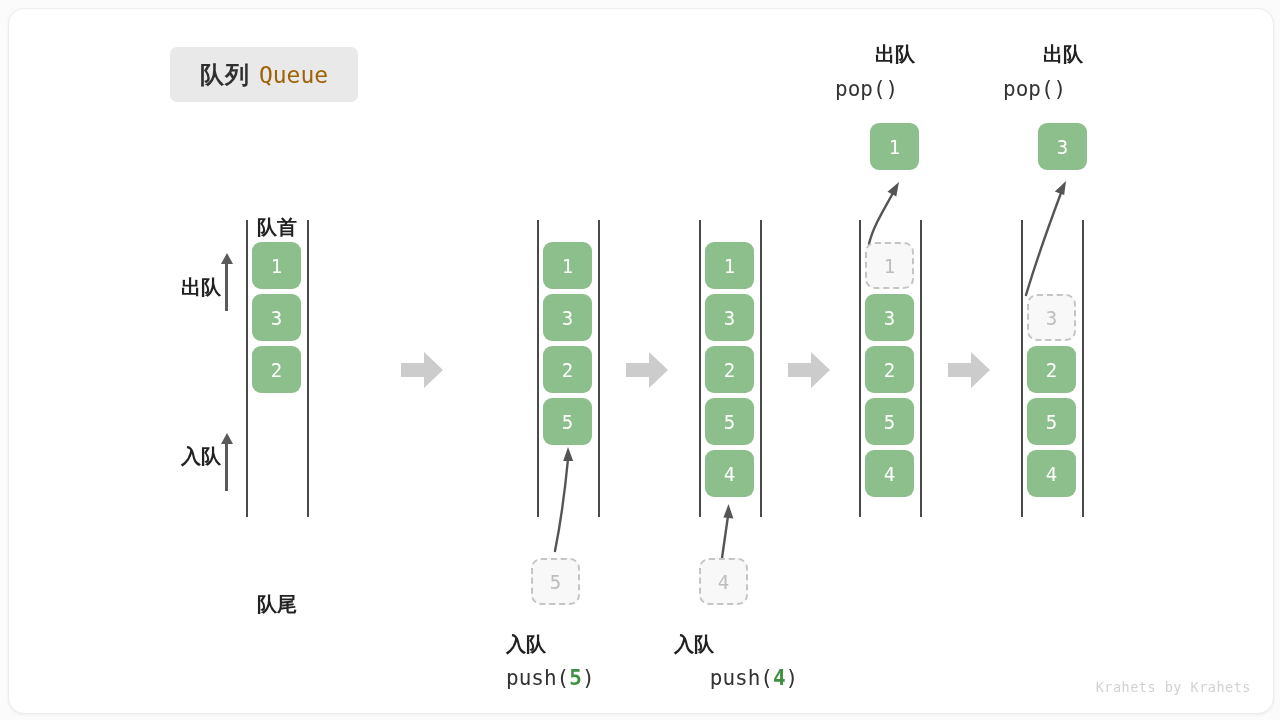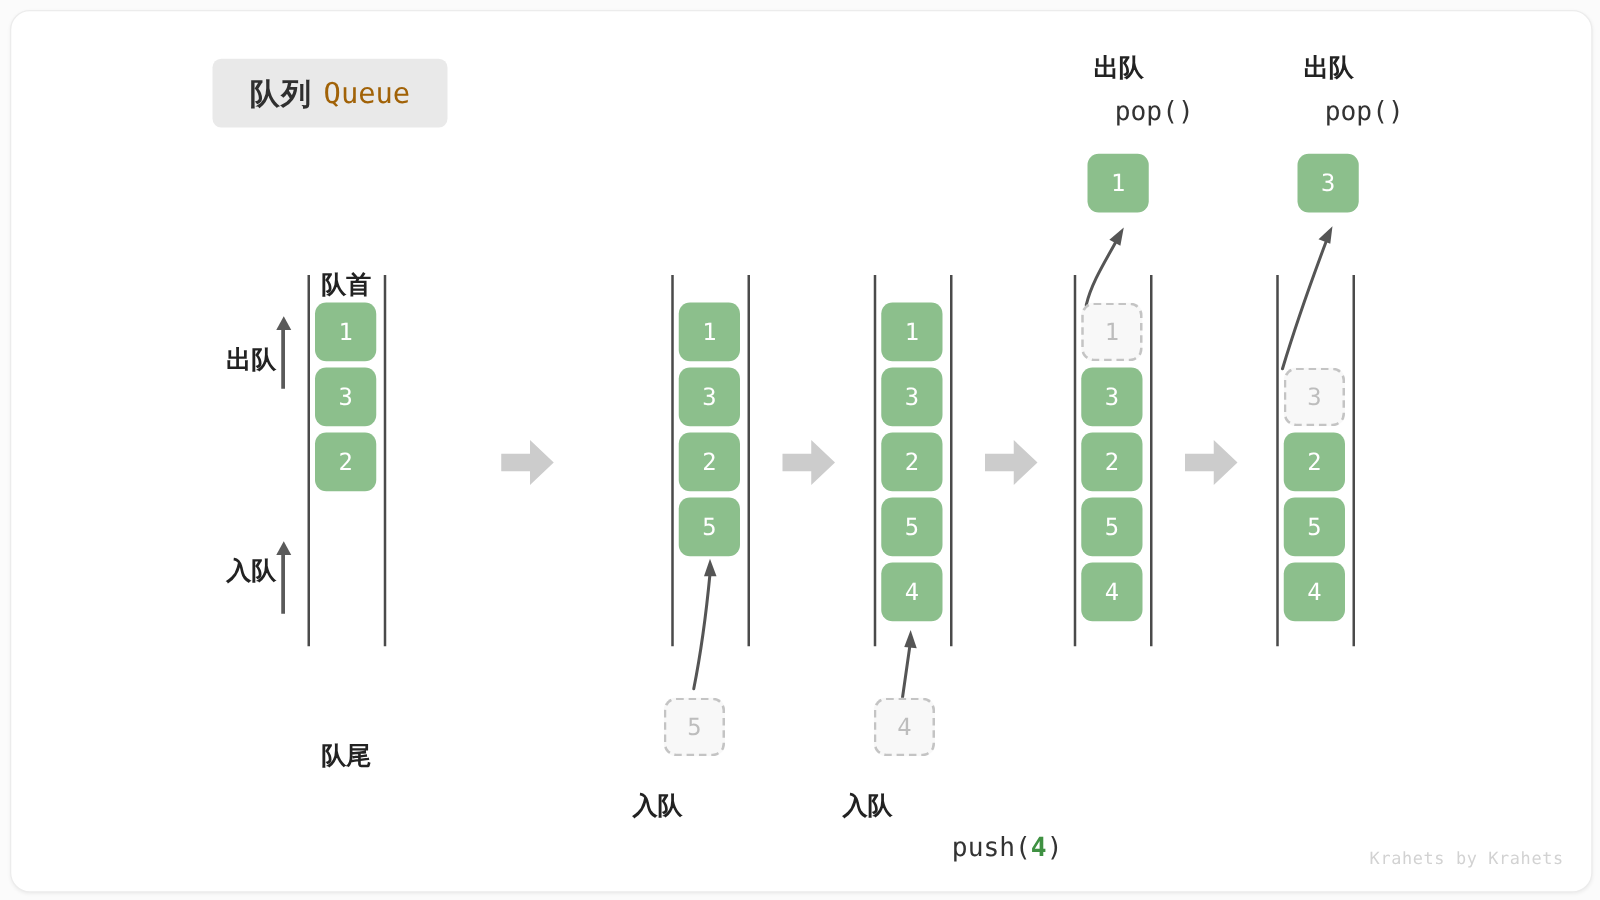--- a/index.html
+++ b/index.html
@@ -32,21 +32,21 @@
     font-family:"DejaVu Sans Mono","Liberation Mono",monospace;
   }
 
   
   .hdr-cn{
     font-size:20px;font-weight:bold;color:#222;
     text-align:center;white-space:nowrap;
   }
   .mono{
     font-family:"DejaVu Sans Mono","Liberation Mono",monospace;
-    font-size:21px;color:#333;white-space:nowrap;text-align:right;
+    font-size:21px;color:#333;white-space:nowrap;text-align:left;
   }
   .mono .val{color:#3f9142;font-weight:bold;}
 
   
   .rail{width:1.6px;background:#4a4a4a;}
 
   
   .cell{
     width:49px;height:47px;border-radius:9px;
     display:flex;align-items:center;justify-content:center;
@@ -131,20 +131,23 @@
   <div class="abs" style="left:510px;top:430px;width:90px;height:115px;">
     <svg width="90" height="115" viewBox="0 0 90 115">
       <path d="M36 112 C 40 92, 45 62, 49 20" stroke="#555555" stroke-width="2.4" fill="none" stroke-linecap="round"></path>
       <path d="M49 8 L44.2 22 L54.2 22 Z" fill="#555555"></path>
     </svg>
   </div>
 
   <div class="abs cell ghost" style="left:522px;top:549px;">5</div>
 
   <div class="abs hdr-cn" style="left:497px;top:622px;width:100px;text-align:left;">入队</div>
+  <div class="abs mono" style="left:497px;top:657px;width:160px;text-align:left;">
+    <span>push(</span><span class="val">5</span><span>)</span>
+  </div>
 
   <div class="abs" style="left:617px;top:343px;">
     <svg class="step-arrow" viewBox="0 0 42 36">
         <path d="M0 11 H23 V0 L42 18 L23 36 V25 H0 Z" fill="#cccccc"></path>
       </svg>
   </div>
 
   <div class="abs rail" style="left:690px;top:211px;height:297px;"></div>
   <div class="abs rail" style="left:751px;top:211px;height:297px;"></div>
 
@@ -157,21 +160,21 @@
   <div class="abs" style="left:680px;top:487px;width:80px;height:65px;">
     <svg width="80" height="65" viewBox="0 0 80 65">
       <path d="M33 62 C 35 48, 37 34, 39 20" stroke="#555555" stroke-width="2.4" fill="none" stroke-linecap="round"></path>
       <path d="M39.5 8 L34.4 21.6 L44.4 22.6 Z" fill="#555555"></path>
     </svg>
   </div>
 
   <div class="abs cell ghost" style="left:690px;top:549px;">4</div>
 
   <div class="abs hdr-cn" style="left:665px;top:622px;width:100px;text-align:left;">入队</div>
-  <div class="abs mono" style="left:681px;top:657px;width:160px;text-align:right;">
+  <div class="abs mono" style="left:665px;top:657px;width:160px;text-align:center;">
     <span>push(</span><span class="val">4</span><span>)</span>
   </div>
 
   <div class="abs" style="left:779px;top:343px;">
     <svg class="step-arrow" viewBox="0 0 42 36">
         <path d="M0 11 H23 V0 L42 18 L23 36 V25 H0 Z" fill="#cccccc"></path>
       </svg>
   </div>
 
   <div class="abs hdr-cn" style="left:836px;top:32px;width:100px;">出队</div>

